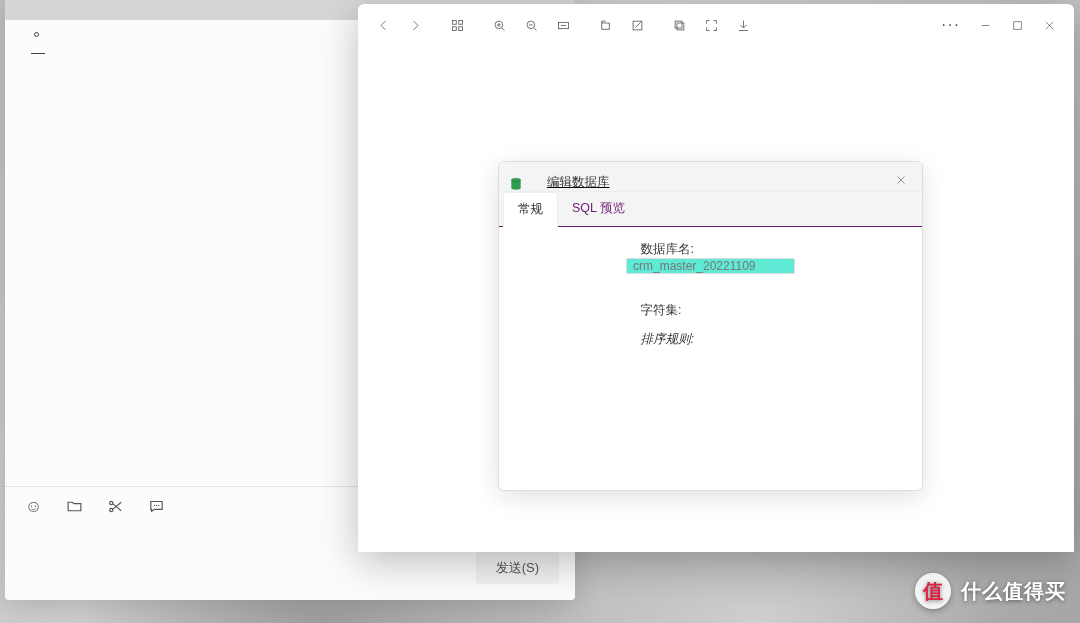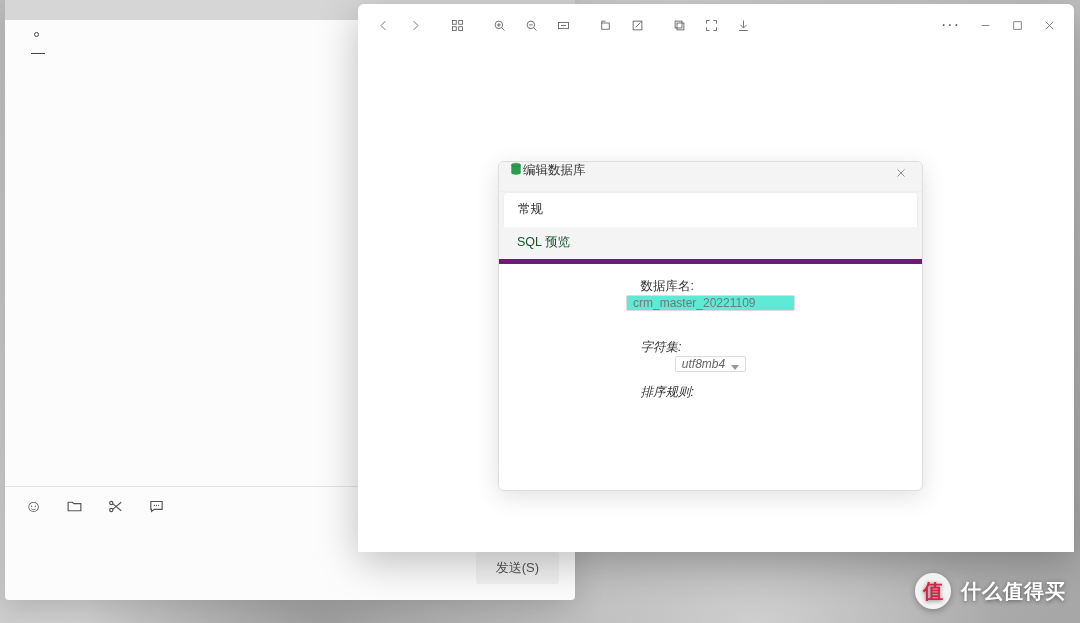--- a/index.html
+++ b/index.html
@@ -65,33 +65,33 @@
   .viewer-content{ flex:1; position:relative; background:#fff; }
 
   
   .dialog {
     position:absolute; left:140px; top:115px; width:425px; height:330px;
     background:#fff; border:1px solid #ddd; border-radius:6px;
     box-shadow:0 6px 24px rgba(0,0,0,.12);
     display:flex; flex-direction:column; overflow:hidden;
   }
   .dialog-title{
-    height:30px; background:#f4f4f4; display:flex; align-items:flex-start;
-    padding:0 10px; gap:0; border-bottom:1px solid #eee;
+    height:30px; background:#f4f4f4; display:flex; align-items:flex-end;
+    padding:0 10px; gap:24px; border-bottom:1px solid #eee;text-decoration:underline;
   }
   .db-icon{ width:14px; height:14px; }
   .dialog-title-text{ font-size:12.5px; color:#333; }
   .dialog-close{ margin-left:auto; width:22px;height:22px; display:flex;align-items:center;justify-content:center;}
   .dialog-close svg{width:12px;height:12px;stroke:#555;stroke-width:1.3;fill:none;}
-  .dialog-tabs{ display:flex; padding:0 4px; border-bottom:5px solid #701a75; background:#f4f4f4;flex-direction:column;}
-  .dialog-tab{ padding:8px 14px; font-size:12.5px; color:#14532d; }
+  .dialog-tabs{ display:flex; padding:0 4px; border-bottom:1px solid #701a75; background:#f4f4f4;}
+  .dialog-tab{ padding:8px 14px; font-size:12.5px; color:#701a75; }
   .dialog-tab.active{ background:#fff; border:1px solid #eee; border-bottom:1px solid #fff; margin-bottom:-1px; border-radius:4px 4px 0 0; color:#333;}
   .dialog-body{ padding:14px 18px; font-size:12.5px; color:#444;}
   .form-row{ display:flex; align-items:center; margin-bottom:12px;flex-direction:column; }
-  .form-row.gap { margin-top:28px;font-style:italic; }
+  .form-row.gap { margin-top:28px; }
   .form-label{ width:140px; color:#333;}
   .form-input{ flex:1; height:22px; border:1px solid #dcdcdc; border-radius:2px; padding:0 6px; font-size:12px; color:#777; background:#5eead4;}
   .form-select{ flex:1; height:22px; border:1px solid #dcdcdc; border-radius:2px; padding:0 20px 0 6px; font-size:12px; color:#666; background:#fff; position:relative; display:flex; align-items:center;}
   .form-select::after{ content:""; position:absolute; right:6px; top:8px; width:0;height:0;border-left:4px solid transparent;border-right:4px solid transparent;border-top:5px solid #999;}
   .form-row.collation{ margin-top:4px;font-style:italic;}
 
   
   .watermark{
     position:absolute; right:14px; bottom:14px; display:flex; align-items:center; gap:10px;
     color:#fff; font-weight:700; text-shadow:0 1px 4px rgba(0,0,0,.5);
@@ -247,23 +247,20 @@
         <div class="dialog-tab active">常规</div>
         <div class="dialog-tab">SQL 预览</div>
       </div>
       <div class="dialog-body">
         <div class="form-row">
           <div class="form-label">数据库名:</div>
           <input class="form-input" value="crm_master_20221109" style="">
         </div>
         <div class="form-row gap">
           <div class="form-label">字符集:</div>
-          <div class="form-select">
-              <span>utf8mb4</span>
-            </div>
         </div>
         <div class="form-row collation">
           <div class="form-label">排序规则:</div>
         </div>
       </div>
     </div>
 
   </div>
 </div>
 

